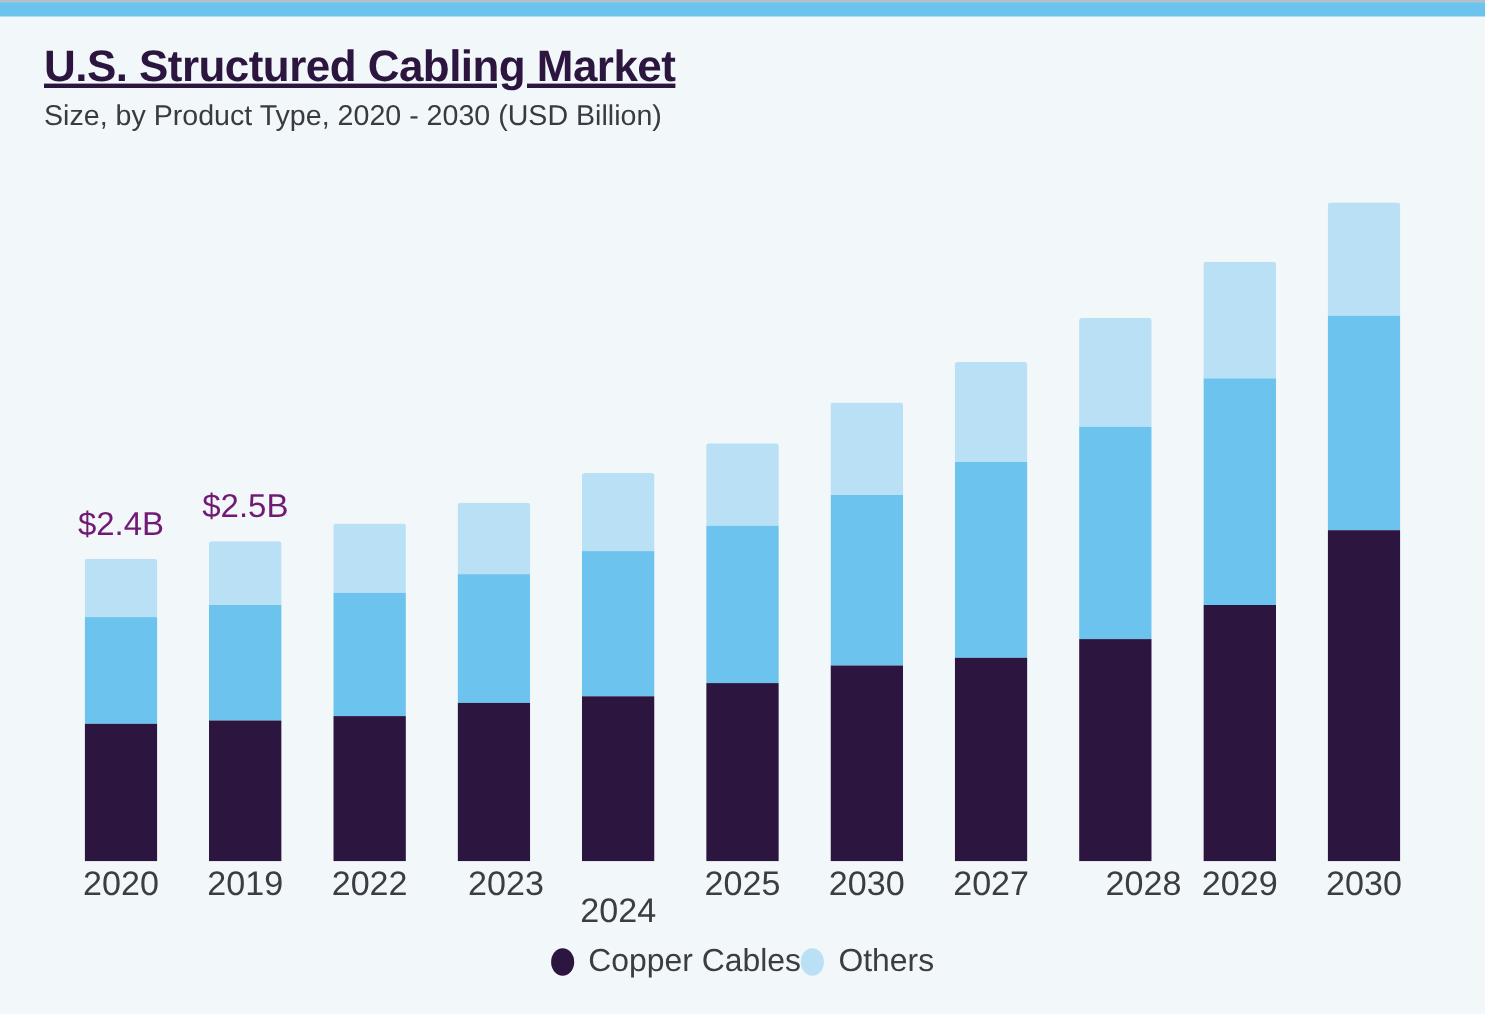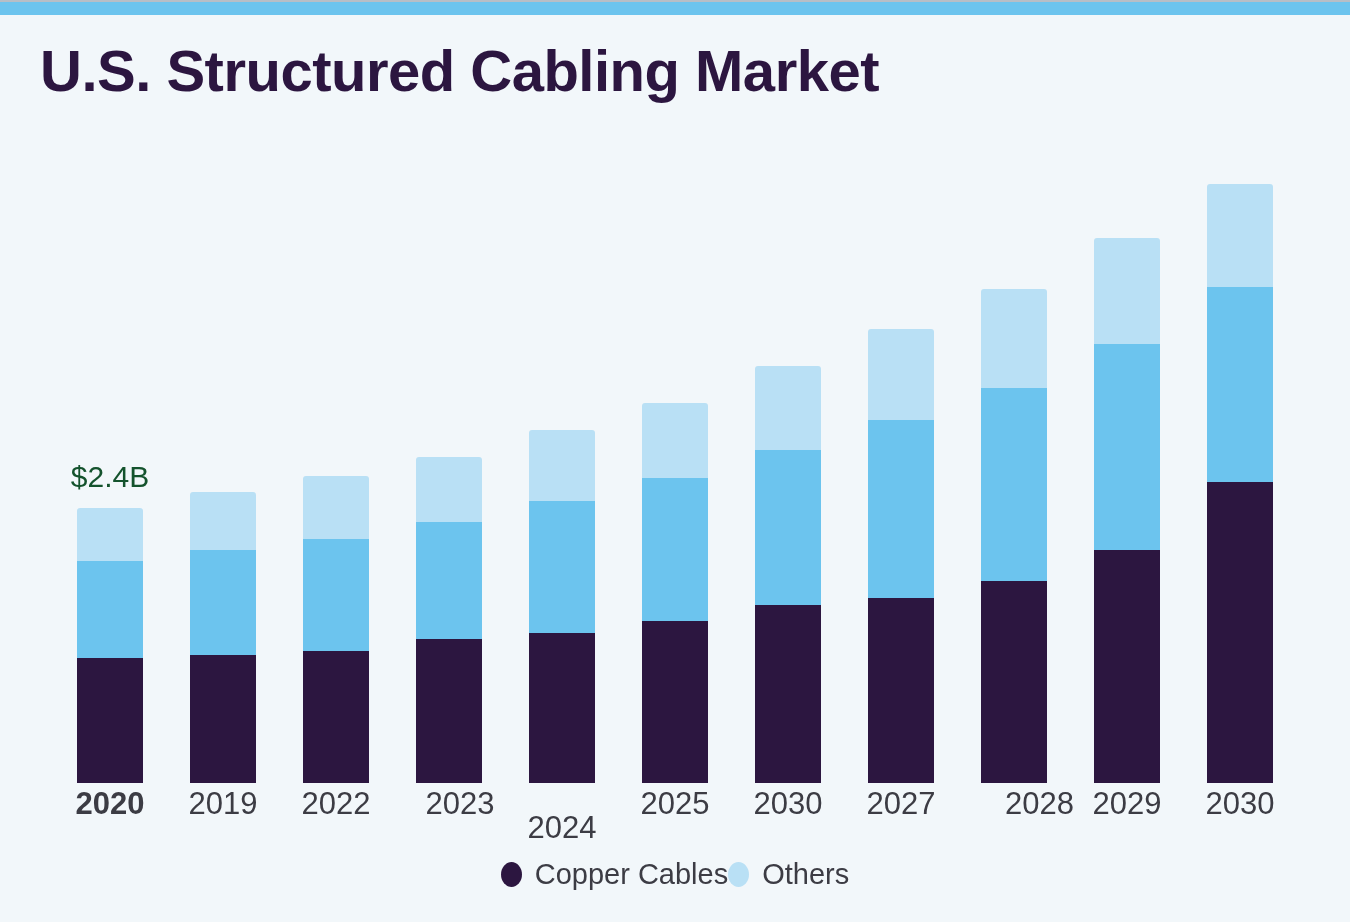--- a/index.html
+++ b/index.html
@@ -33,27 +33,28 @@
     width: 1350px; height: 13px;
     background: #6cc4ee;
   }
   #header {
     position: absolute;
     left: 40px;
     top: 40px;
     width: 1200px;
   }
   #chart-title {
-    font-size: 58px;
+    font-size: 40px;
     font-weight: bold;
     color: #2c1640;
     letter-spacing: -0.5px;
     line-height: 1.08;
     margin: 0;
     white-space: nowrap;
+    text-decoration: underline;
   }
   #chart-subtitle {
     font-size: 26px;
     color: #3a3a42;
     margin: 8px 0 0 0;
     line-height: 1.1;
     white-space: nowrap;
   }
 
   
@@ -83,21 +84,21 @@
   }
   .seg-others   { background: #b9e0f5; }
   .seg-fiber    { background: #6cc4ee; }
   .seg-copper   { background: #2c1640; }
 
   .bar-value-label {
     position: absolute;
     width: 180px;
     text-align: center;
     font-size: 30px;
-    color: #14532d;
+    color: #701a75;
     white-space: nowrap;
   }
 
   
   #x-axis {
     position: absolute;
     left: 0;
     top: 786px;
     width: 1350px;
     height: 50px;
@@ -141,38 +142,40 @@
 </head>
 <body>
 
 <div id="page">
 
   <div id="hairline"></div>
   <div id="top-accent-bar"></div>
 
   <div id="header">
     <h1 id="chart-title">U.S. Structured Cabling Market</h1>
+    <p id="chart-subtitle">Size, by Product Type, 2020 - 2030 (USD Billion)</p>
   </div>
 
   <div id="plot" style="height: 783px;">
       <div class="bar-group" style="left: 77px; width: 66px; height: 275px;">
         <div class="bar" style="height: 275px;">
           <div class="seg seg-others" style="height: 53px;"></div>
           <div class="seg seg-fiber" style="height: 97px;"></div>
           <div class="seg seg-copper" style="height: 125px;"></div>
         </div>
       </div>
       <div class="bar-value-label" style="left: 20px; top: 460px;">$2.4B</div>
       <div class="bar-group" style="left: 190px; width: 66px; height: 291px;">
         <div class="bar" style="height: 291px;">
           <div class="seg seg-others" style="height: 58px;"></div>
           <div class="seg seg-fiber" style="height: 105px;"></div>
           <div class="seg seg-copper" style="height: 128px;"></div>
         </div>
       </div>
+      <div class="bar-value-label" style="left: 133px; top: 444px;">$2.5B</div>
       <div class="bar-group" style="left: 303px; width: 66px; height: 307px;">
         <div class="bar" style="height: 307px;">
           <div class="seg seg-others" style="height: 63px;"></div>
           <div class="seg seg-fiber" style="height: 112px;"></div>
           <div class="seg seg-copper" style="height: 132px;"></div>
         </div>
       </div>
       <div class="bar-group" style="left: 416px; width: 66px; height: 326px;">
         <div class="bar" style="height: 326px;">
           <div class="seg seg-others" style="height: 65px;"></div>
@@ -225,21 +228,21 @@
       <div class="bar-group" style="left: 1207px; width: 66px; height: 599px;">
         <div class="bar" style="height: 599px;">
           <div class="seg seg-others" style="height: 103px;"></div>
           <div class="seg seg-fiber" style="height: 195px;"></div>
           <div class="seg seg-copper" style="height: 301px;"></div>
         </div>
       </div>
     </div>
 
   <div id="x-axis">
-      <div class="x-tick-label" style="left: 50px; font-weight: bold;">2020</div>
+      <div class="x-tick-label" style="left: 50px;">2020</div>
       <div class="x-tick-label" style="left: 163px;">2019</div>
       <div class="x-tick-label" style="left: 276px;">2022</div>
       <div class="x-tick-label" style="left: 400px;">2023</div>
       <div class="x-tick-label" style="left: 502px; margin-top: 24px;">2024</div>
       <div class="x-tick-label" style="left: 615px;">2025</div>
       <div class="x-tick-label" style="left: 728px;">2030</div>
       <div class="x-tick-label" style="left: 841px;">2027</div>
       <div class="x-tick-label" style="left: 954px; text-align: right;">2028</div>
       <div class="x-tick-label" style="left: 1067px;">2029</div>
       <div class="x-tick-label" style="left: 1180px;">2030</div>

